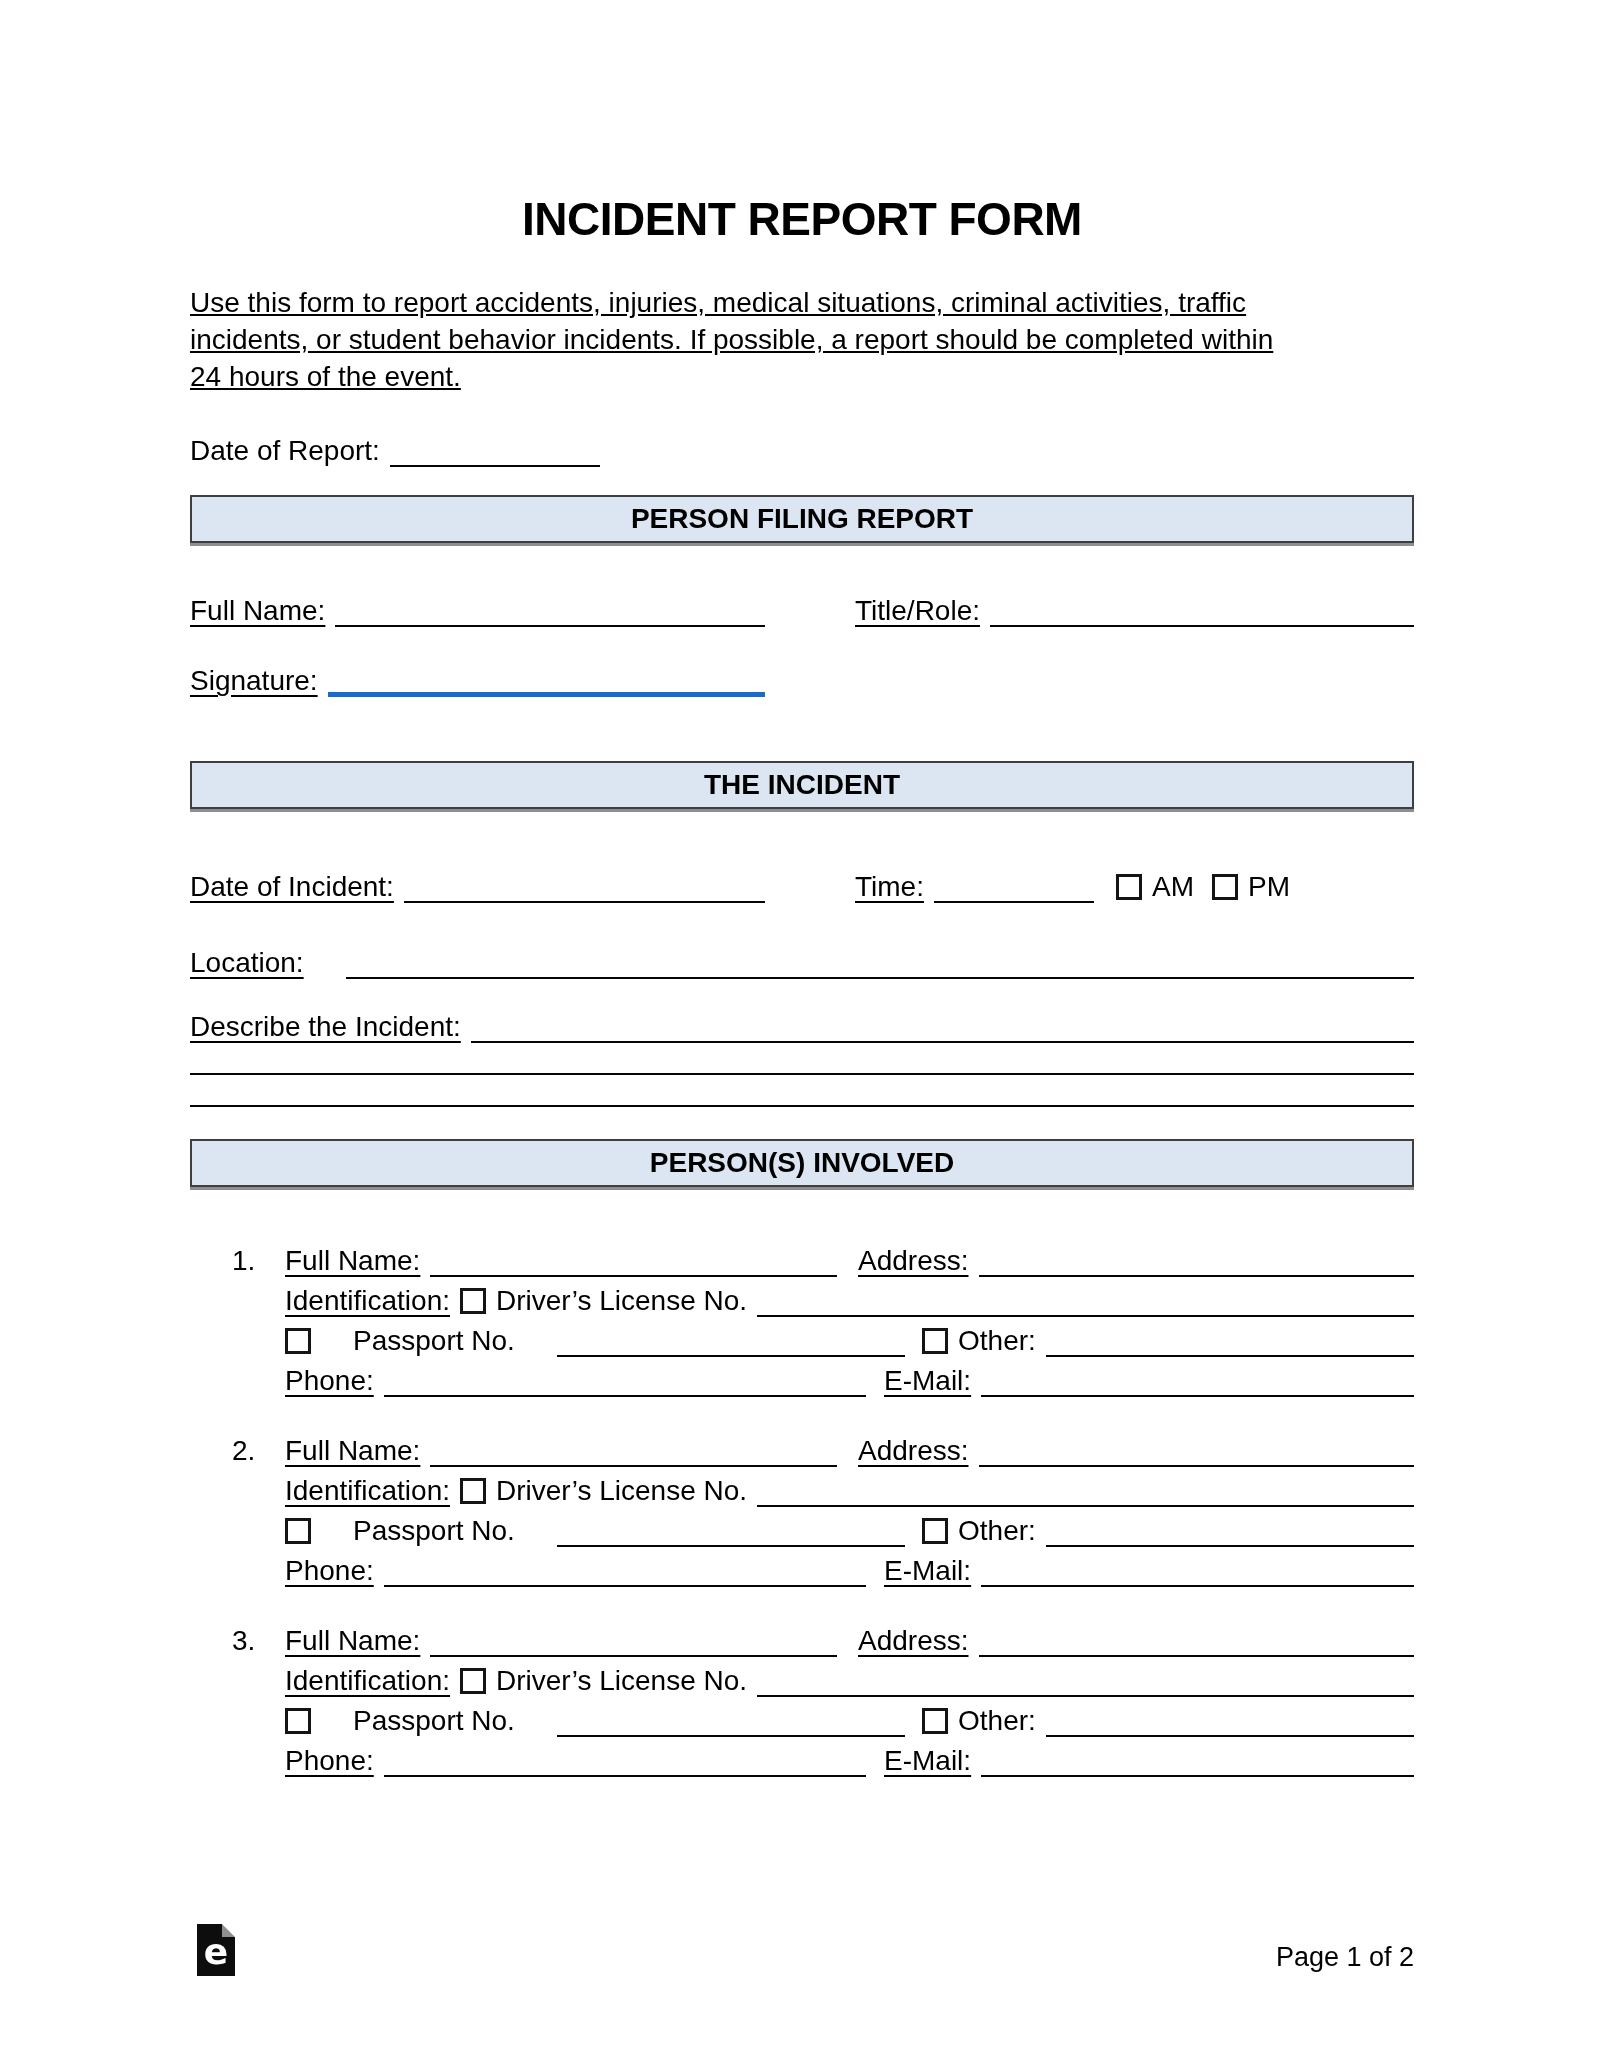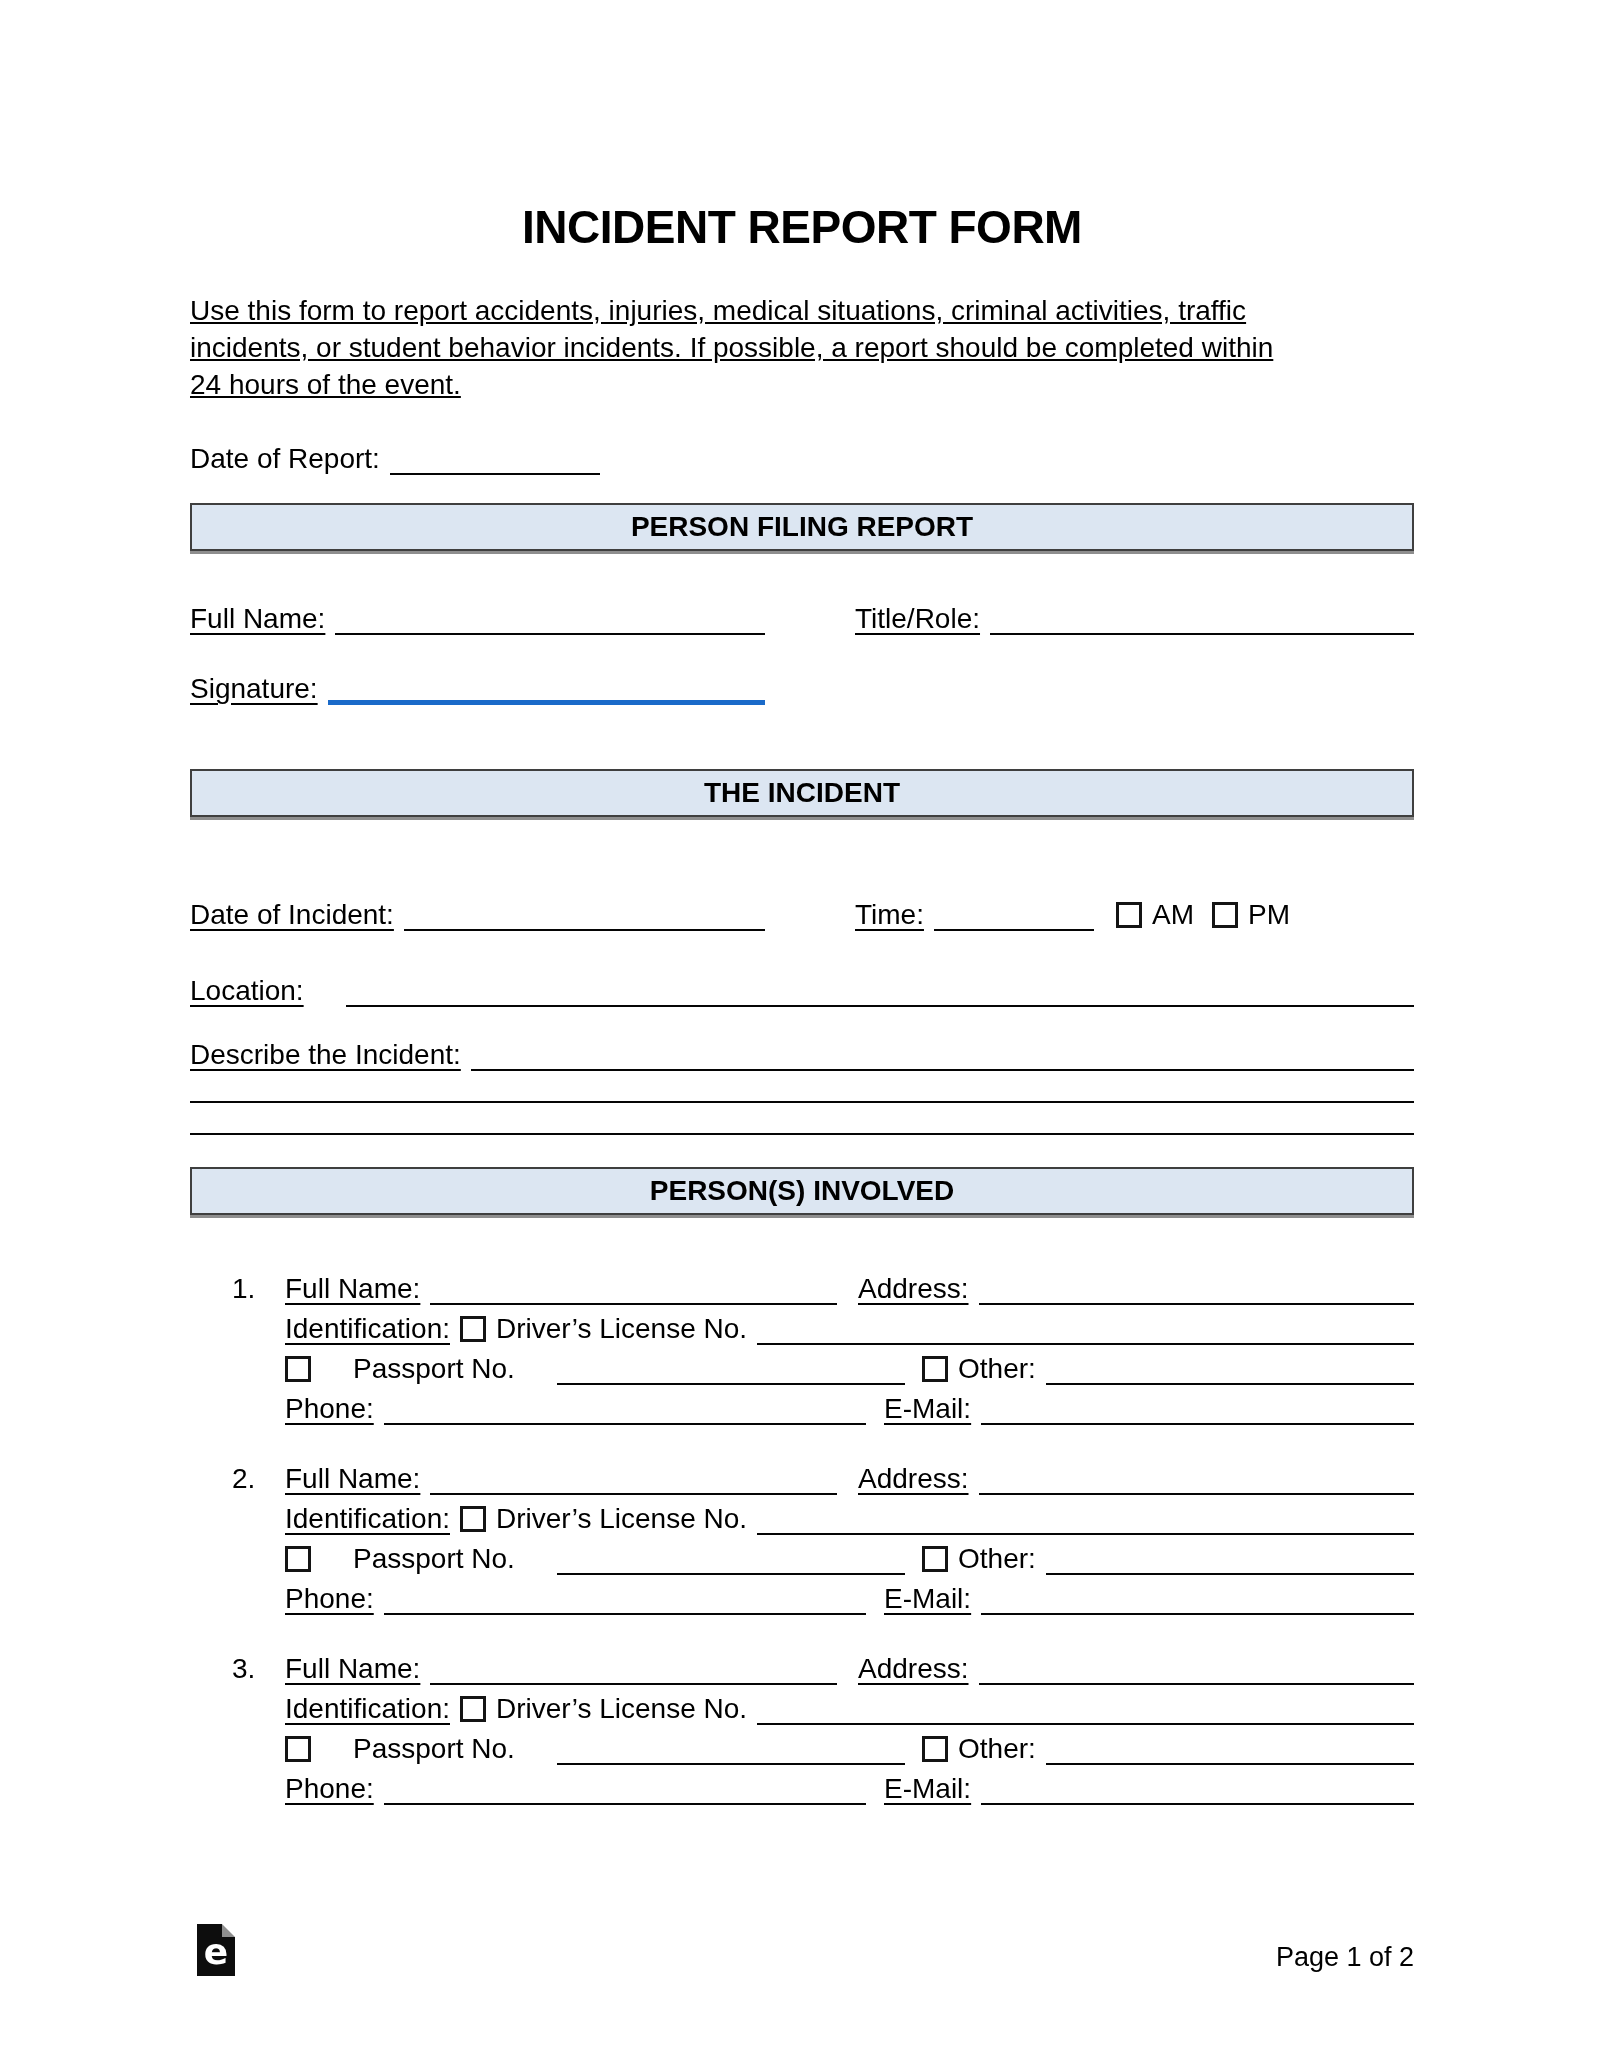--- a/index.html
+++ b/index.html
@@ -1,21 +1,21 @@
 <!DOCTYPE html>
 <html><head>
 <meta charset="utf-8">
 <style>
   html,body { margin:0; padding:0; background:#e8e8e8; }
   .page {
     position:relative; width:1600px; height:2070px; background:#ffffff;
     margin:0 auto; overflow:hidden; color:#000;
     font-family:"Liberation Sans", sans-serif; font-size:28px;
   }
-  .content { position:absolute; left:190px; top:8px; width:1224px; padding-top:196px; }
+  .content { position:absolute; left:190px; top:0; width:1224px; padding-top:196px; }
 
   h1.title { margin:0; text-align:center; font-size:46px; line-height:46px; font-weight:700; letter-spacing:-0.5px; }
 
   .intro { margin-top:42px; line-height:37px;text-decoration:underline; }
 
   
   .frow { display:flex; align-items:flex-end; height:38px; }
   .lbl { white-space:nowrap; }
   .u { text-decoration:underline; text-decoration-thickness:2px; text-underline-offset:5px; }
   .fill { flex:1 1 auto; border-bottom:2px solid #050505; height:30px; margin-left:10px; }
@@ -32,21 +32,21 @@
   }
   .bar2 { margin-top:64px; }
   .bar3 { margin-top:32px; }
 
   .pf-row1 { margin-top:46px; }
   .pf-row2 { margin-top:32px; }
   .colL { width:575px; margin-right:90px; display:flex; align-items:flex-end; }
   .colR { flex:1; display:flex; align-items:flex-end; }
   .fill-date { margin-right:104px; }
 
-  .inc-row { margin-top:76px;align-items:flex-end; }
+  .inc-row { margin-top:56px;align-items:flex-end; }
   .fill-time { flex:0 0 160px; }
   .loc-row { margin-top:38px;gap:32px; }
   .desc-row { margin-top:26px; }
   .desc-line { height:30px; border-bottom:2px solid #050505; }
 
   .cb { flex:none; width:20px; height:20px; border:3px solid #141414; margin:0 10px 3px 0; background:#fff; }
   .cb.gap { margin-left:22px; }
   .cb.gap2 { margin-left:18px; }
   .cb.inline { margin-left:10px; }
   .ampm { margin-bottom:0; white-space:nowrap; }

